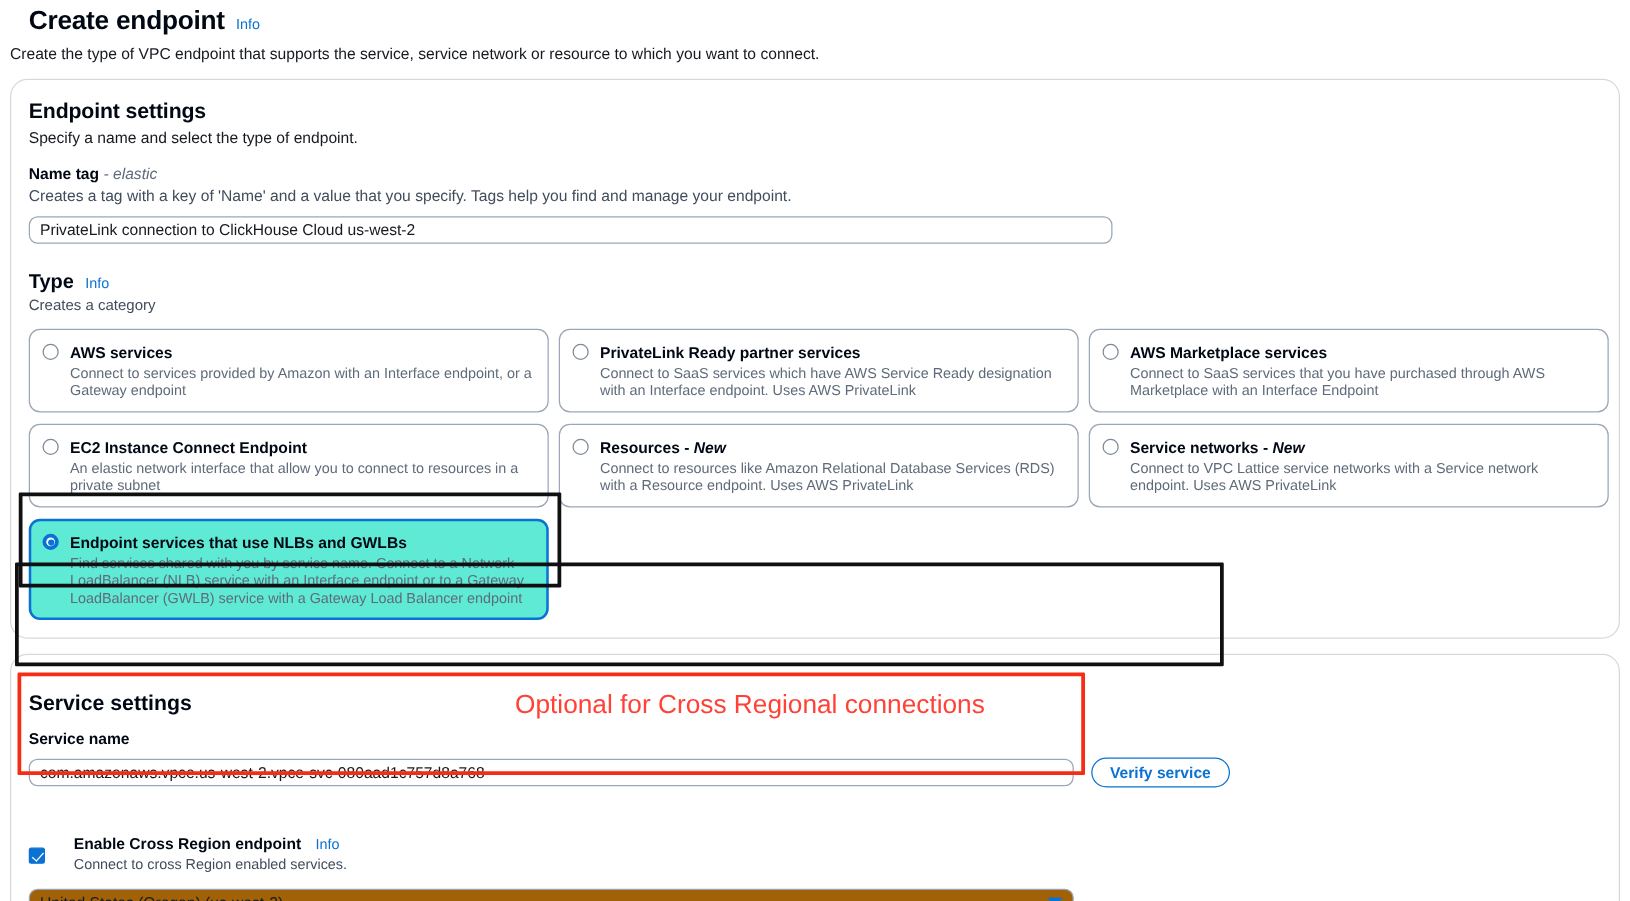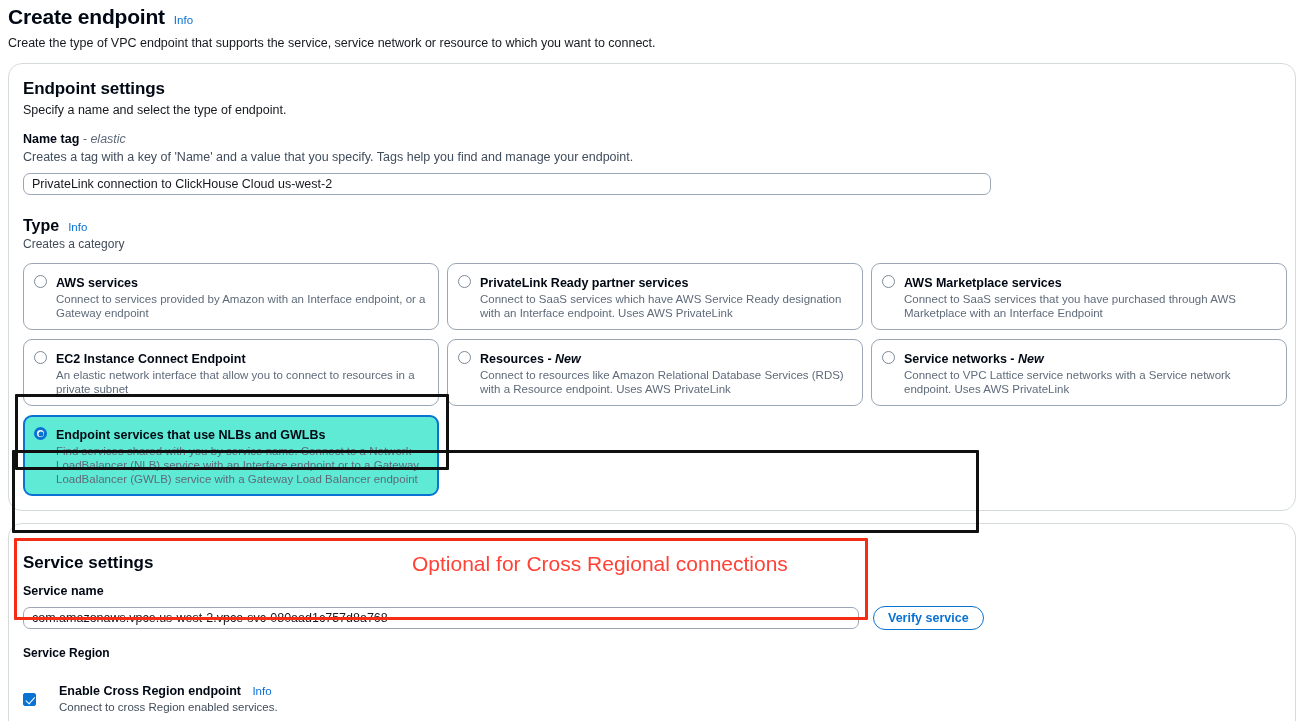--- a/index.html
+++ b/index.html
@@ -6,21 +6,21 @@
   html, body {
     margin: 0; padding: 0;
     background: #ffffff;
     font-family: "Liberation Sans", sans-serif;
     color: #16191f;
   }
   body { width: 1304px; height: 721px; overflow: hidden; position: relative; }
 
   
   .page-head { padding: 4px 8px 0 8px; }
-  .page-title-row { display: flex; align-items: baseline; gap: 9px; }
+  .page-title-row { display: flex; align-items: baseline; gap: 9px; margin-left: 15px; }
   .page-title {
     font-size: 21px; font-weight: bold; letter-spacing: -0.2px;
     color: #000814; margin: 0; line-height: 26px;
   }
   .info-link {
     font-size: 11.5px; color: #0972d3; text-decoration: none; font-weight: normal;
     cursor: pointer;
   }
   .page-sub {
     font-size: 12.5px; color: #16191f; margin: 5px 0 0 0; line-height: 16px;
@@ -53,21 +53,21 @@
     line-height: 20px;
     border: 1px solid #9ba7b6;
     border-radius: 7px;
     background: #ffffff;
     font-size: 12.5px;
     color: #16191f;
     padding: 0 8px;
     font-family: "Liberation Sans", sans-serif;
     outline: none;
   }
-  .name-input { width: 968px; margin-top: 8px; }
+  .name-input { width: 867px; margin-top: 8px; }
 
   
   .type-head { margin-top: 21px; display: flex; align-items: baseline; gap: 9px; }
   .type-title { font-size: 16px; font-weight: bold; color: #000814; line-height: 20px; }
   .type-sub { font-size: 12px; color: #414d5c; line-height: 15px; margin-top: 1px; }
 
   .tiles {
     margin-top: 11px;
     display: grid;
     grid-template-columns: 416px 416px 416px;
@@ -282,21 +282,20 @@
 <div class="panel panel2">
   <h2 class="svc-title">Service settings</h2>
 
   <div class="svc-label">Service name</div>
   <div class="svc-row">
     <input class="text-input svc-input" type="text" value="com.amazonaws.vpce.us-west-2.vpce-svc-080aad1c757d8a768" style="">
     <button class="btn-outline">Verify service</button>
   </div>
 
   <div class="region-block">
-    <div class="region-label">Service Region</div>
 
     <div class="chk-row">
       <span class="checkbox"></span>
       <span>
         <span class="chk-label">Enable Cross Region endpoint</span>
         <a class="info-link" style="margin-left:7px">Info</a>
         <span class="chk-desc" style="display:block">Connect to cross Region enabled services.</span>
       </span>
     </div>
 

